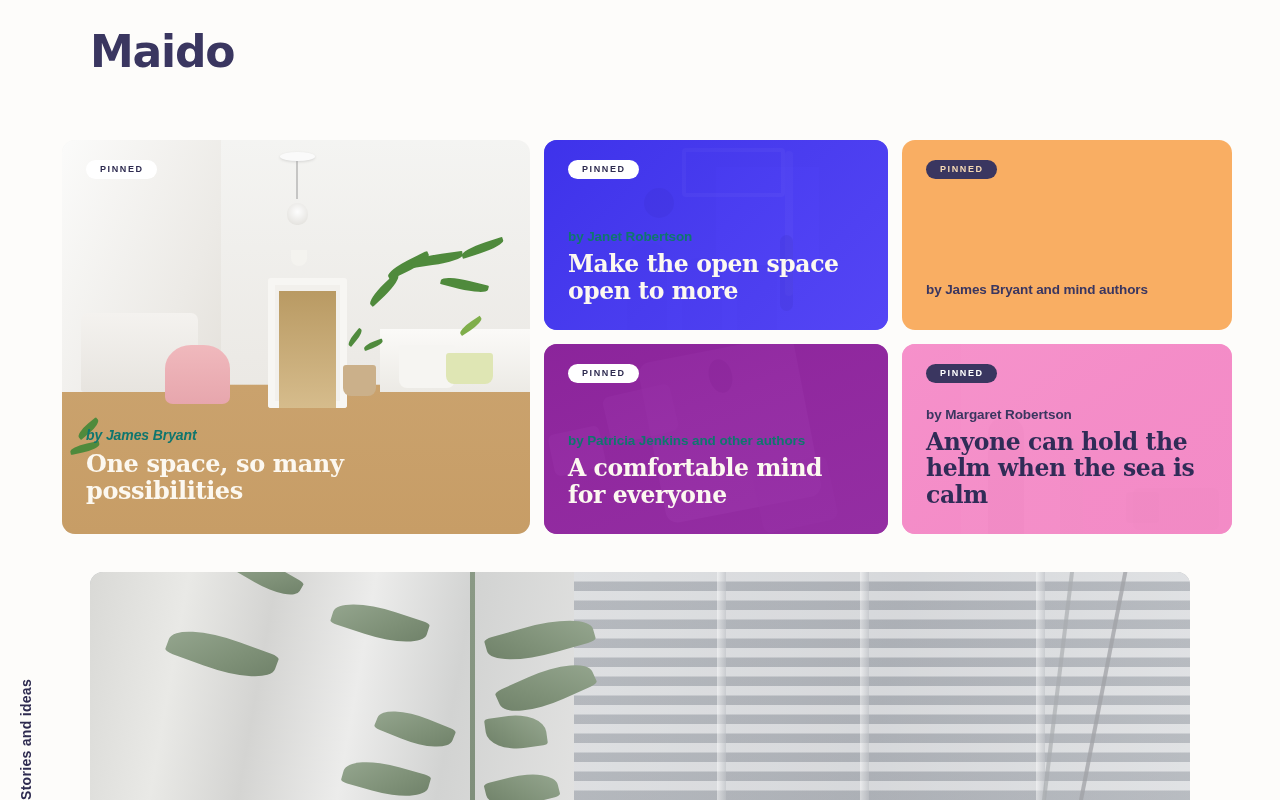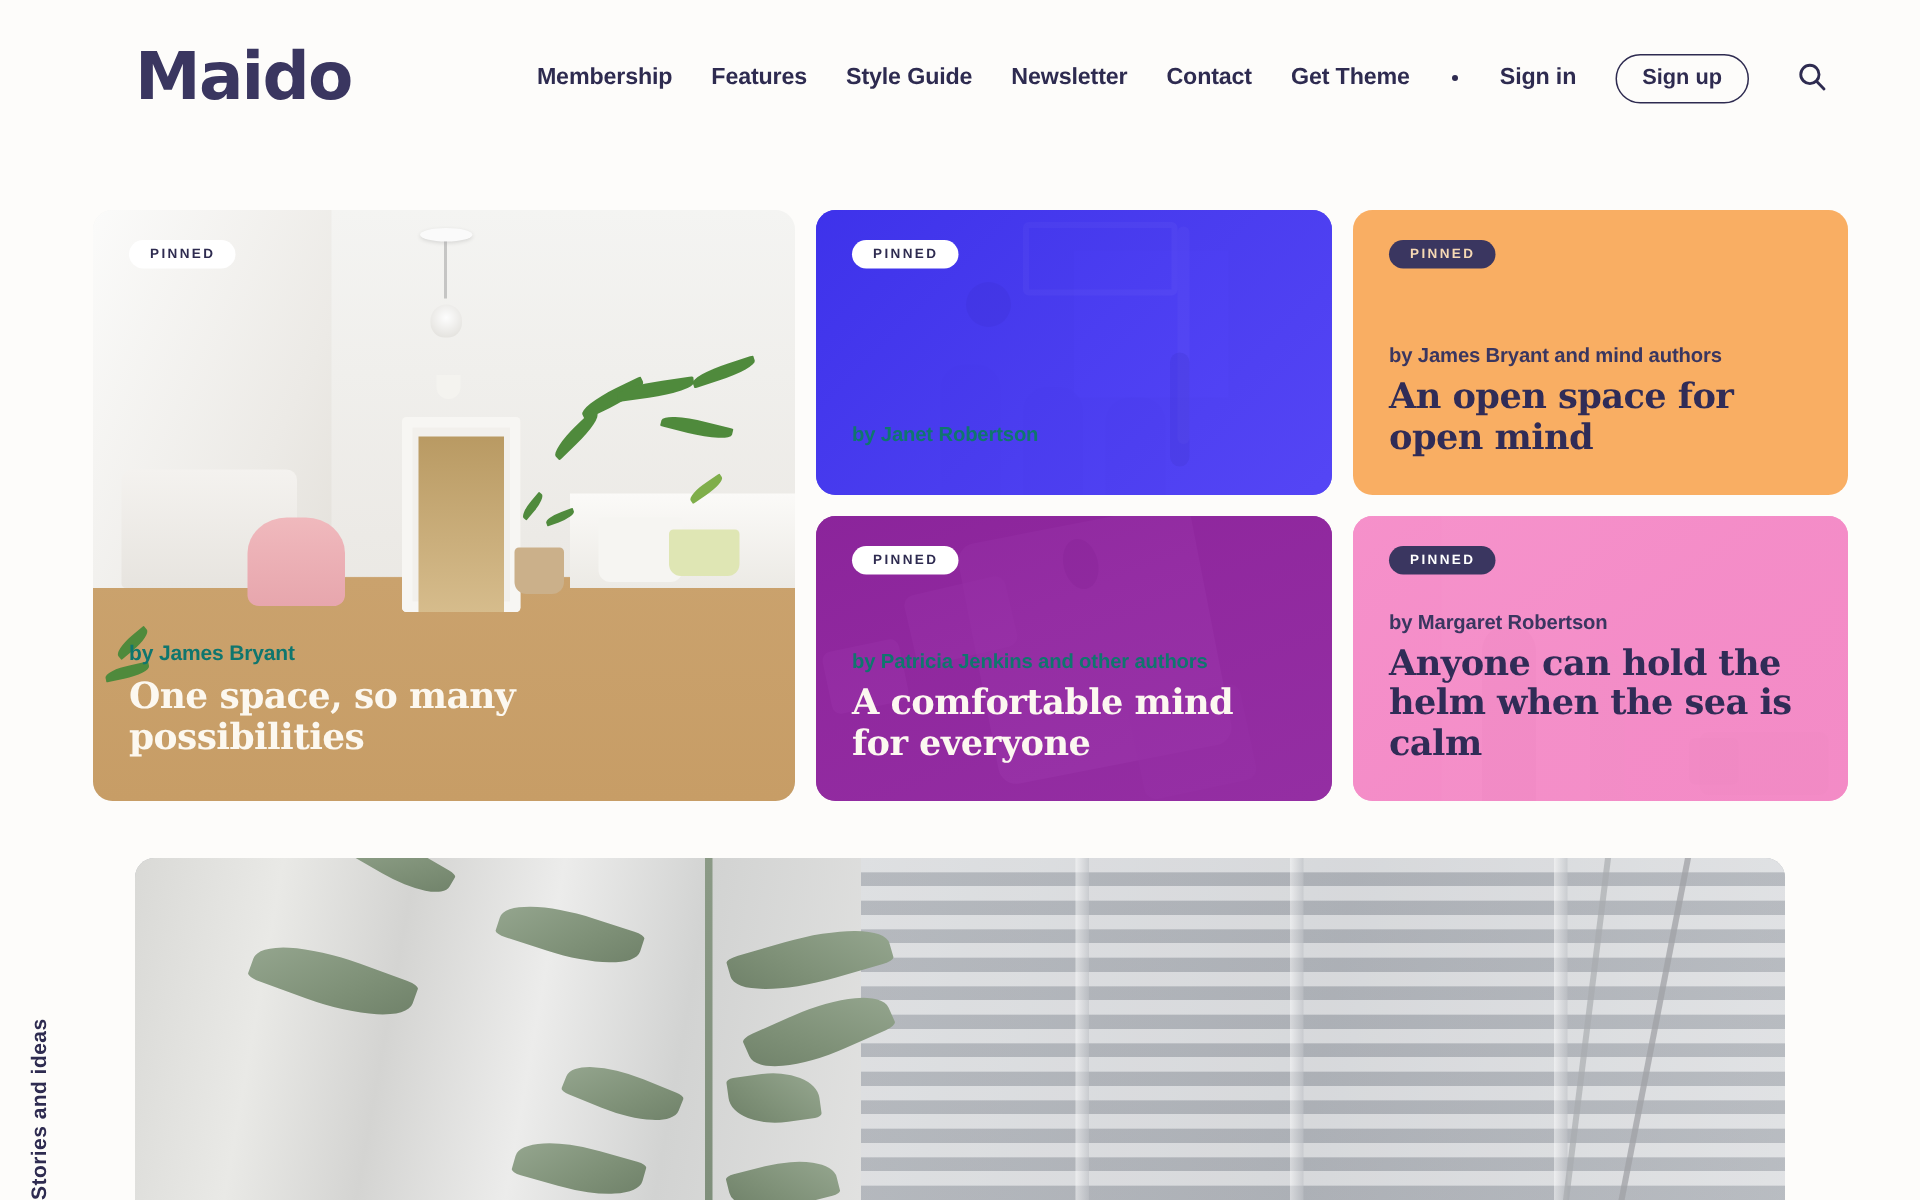--- a/index.html
+++ b/index.html
@@ -297,21 +297,21 @@
   .card-title {
     font-family: "DejaVu Serif", serif;
     font-weight: 700;
     letter-spacing: -0.4px;
     line-height: 1.12;
   }
   .card-title.light { color: #fcf8f0; }
   .card-title.dark  { color: #302c57; }
 
   .card-hero .card-title { font-size: 24px; line-height: 1.1; }
-  .card-hero .byline { font-size: 14px; margin-bottom: 8px; }
+  .card-hero .byline { font-size: 14px; margin-bottom: 8px; font-style: italic; }
   .card-small .card-title { font-size: 23.5px; }
 
   
   .feature-wrap { padding: 38px 90px 0 90px; }
   .feature {
     position: relative;
     height: 260px;
     border-radius: 13px;
     overflow: hidden;
     cursor: pointer;
@@ -364,43 +364,20 @@
     white-space: nowrap;
   }
 </style>
 </head>
 <body>
 
 <div class="header">
 
   <div class="logo">Maido</div>
 
-  <nav class="nav">
-    <a class="nav-link">Membership</a>
-    <a class="nav-link">Features</a>
-    <a class="nav-link">Style Guide</a>
-    <a class="nav-link">Newsletter</a>
-    <a class="nav-link">Contact</a>
-    <a class="nav-link">Get Theme</a>
-
-    <span class="nav-dot"></span>
-
-    <a class="nav-link">Sign in</a>
-
-    <button class="signup-btn">Sign up</button>
-
-    <button class="search-btn">
-      <span>
-        <svg width="20" height="20" viewBox="0 0 20 20" fill="none">
-          <circle cx="8.6" cy="8.6" r="6.1" stroke="#2e2b50" stroke-width="1.9"></circle>
-          <line x1="13.2" y1="13.4" x2="18" y2="18.3" stroke="#2e2b50" stroke-width="1.9" stroke-linecap="round"></line>
-        </svg>
-      </span>
-    </button>
-  </nav>
 </div>
 
 <div class="grid">
 
   <article class="card card-hero">
     <div class="bg-room">
       <div class="room-wall-l"></div>
       <div class="room-ledge"></div>
       <div class="room-door"></div>
       <div class="room-lamp"></div>
@@ -442,31 +419,31 @@
       <div class="court-fig" style="left:24%;"></div>
       <div class="court-fig" style="left:40%; height:38%;"></div>
       <div class="court-fig" style="left:56%; height:34%;"></div>
       <div class="blue-tint"></div>
     </div>
 
     <div class="pinned">PINNED</div>
 
     <div class="card-inner">
       <div class="byline light">by Janet Robertson</div>
+      <h2 class="card-title light">Make the open space open to more</h2>
     </div>
   </article>
 
   <article class="card card-small">
     <div class="bg-orange"></div>
 
     <div class="pinned dark">PINNED</div>
 
     <div class="card-inner">
       <div class="byline dark">by James Bryant and mind authors</div>
-      <h2 class="card-title dark">An open space for open mind</h2>
     </div>
   </article>
 
   <article class="card card-small">
     <div class="bg-desk">
       <div class="desk-laptop"></div>
       <div class="desk-tablet"></div>
       <div class="desk-mouse"></div>
       <div class="desk-phone"></div>
       <div class="desk-pad"></div>

